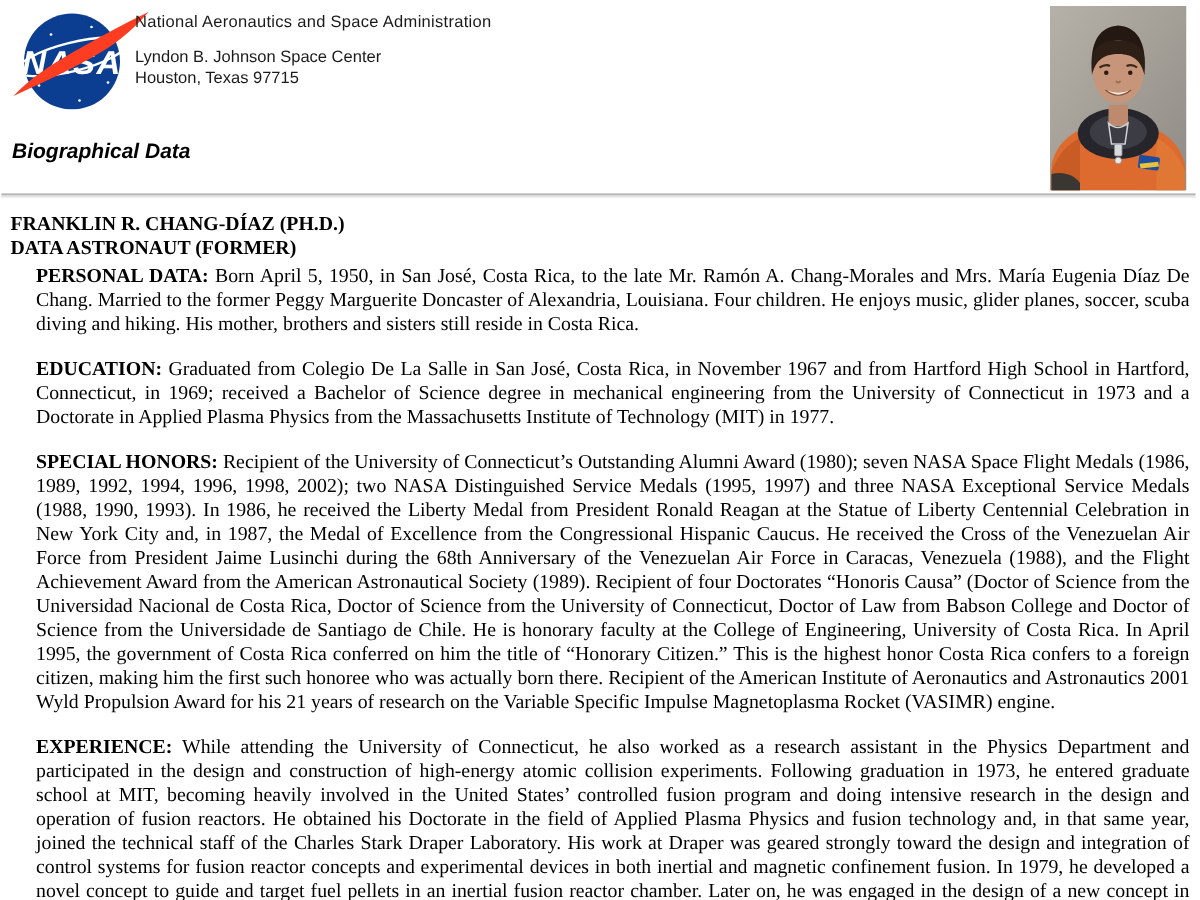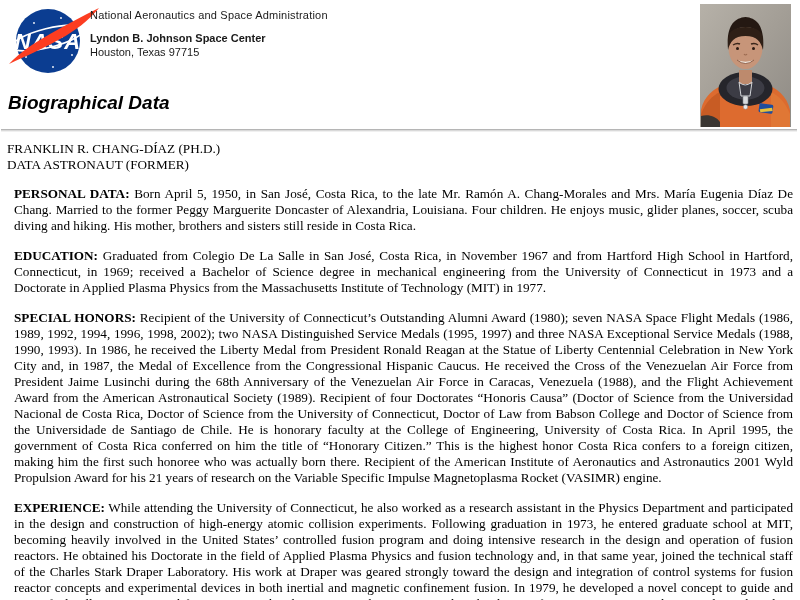--- a/index.html
+++ b/index.html
@@ -10,51 +10,51 @@
     position: relative;
     font-family: "Liberation Serif", serif;
     color: #000;
   }
   .page { position: absolute; inset: 0; }
 
   
   .logo { position: absolute; left: 6px; top: 5px; width: 94px; height: 68px; }
   .header-text { position: absolute; left: 90px; top: 9px; font-family: "Liberation Sans", sans-serif; font-size: 11px; color: #1a1a1a; }
   .agency-line { margin-bottom: 11px; letter-spacing: 0.2px; }
-  .center-name { font-weight: bold; margin-bottom: 2px; }
+  .center-name { font-weight: normal; margin-bottom: 2px; }
   .center-location { }
 
   
   .photo { position: absolute; right: 9px; top: 4px; width: 91px; height: 123px; }
 
   
   .bio-title {
     position: absolute; left: 8px; top: 92px;
     font-family: "Liberation Sans", sans-serif;
     font-weight: bold; font-style: italic;
-    font-size: 19px; color: #000;
+    font-size: 14px; color: #000;
   }
 
   
   .rule {
     position: absolute; left: 1px; right: 3px; top: 129px;
     height: 1px;
     border-top: 1px solid #b5b5b5;
     border-bottom: 1px solid #f0f0f0;
     background: #d9d9d9;
   }
 
   
   .content {
     position: absolute; left: 7px; right: 7px; top: 141px;
     font-size: 13.2px; line-height: 16px;
     text-align: justify;
   }
-  .name-block { font-weight: normal; margin-bottom: 13px; }
-  .content p { margin: 0 0 14px 7px; }
+  .name-block { font-weight: bold; margin-bottom: 3px; }
+  .content p { margin: 0 0 14px 17px; }
   .section-label { font-weight: bold; }
 </style>
 </head>
 <body>
 
 <div class="page">
 
   <svg class="logo" viewBox="0 0 94 68" xmlns="http://www.w3.org/2000/svg" aria-hidden="true">
     <circle cx="42" cy="36" r="32" fill="#0b3d91"></circle>
     <circle cx="28" cy="18" r="0.9" fill="#fff"></circle>

